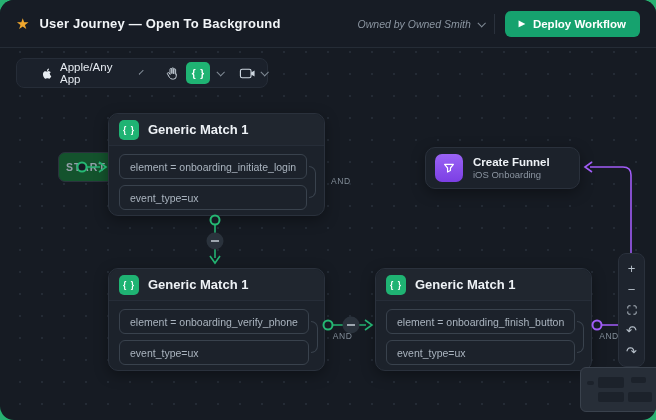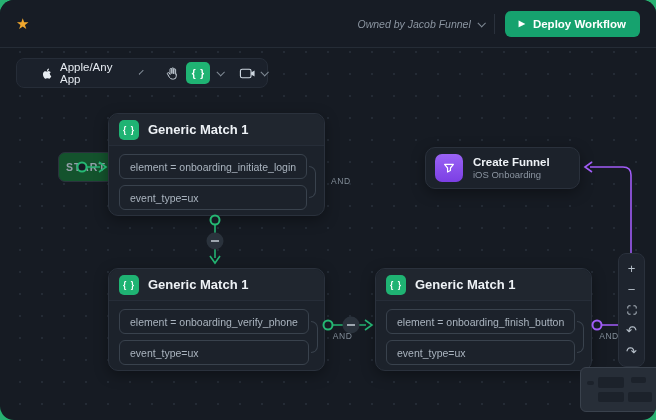--- a/index.html
+++ b/index.html
@@ -92,23 +92,24 @@
 
   svg.ico { display:block; }
 </style>
 </head>
 <body>
 
 <div class="app" data-interactable="false">
 
   <div class="header" data-interactable="false">
     <span class="star" data-interactable="true">★</span>
+    <span class="title" data-interactable="false">User Journey — Open To Background</span>
     <div class="header-right">
       <span class="owned" data-interactable="true">
-        <span data-interactable="false">Owned by Jacob Funnel</span>
+        <span data-interactable="false">Owned by Owned Smith</span>
         <i class="chev" data-interactable="false"></i>
       </span>
       <div class="hdr-divider" data-interactable="false"></div>
       <button class="deploy-btn" data-interactable="true">
         <span class="play-ico" data-interactable="false">▶</span>
         <span data-interactable="false">Deploy Workflow</span>
       </button>
     </div>
   </div>
 

